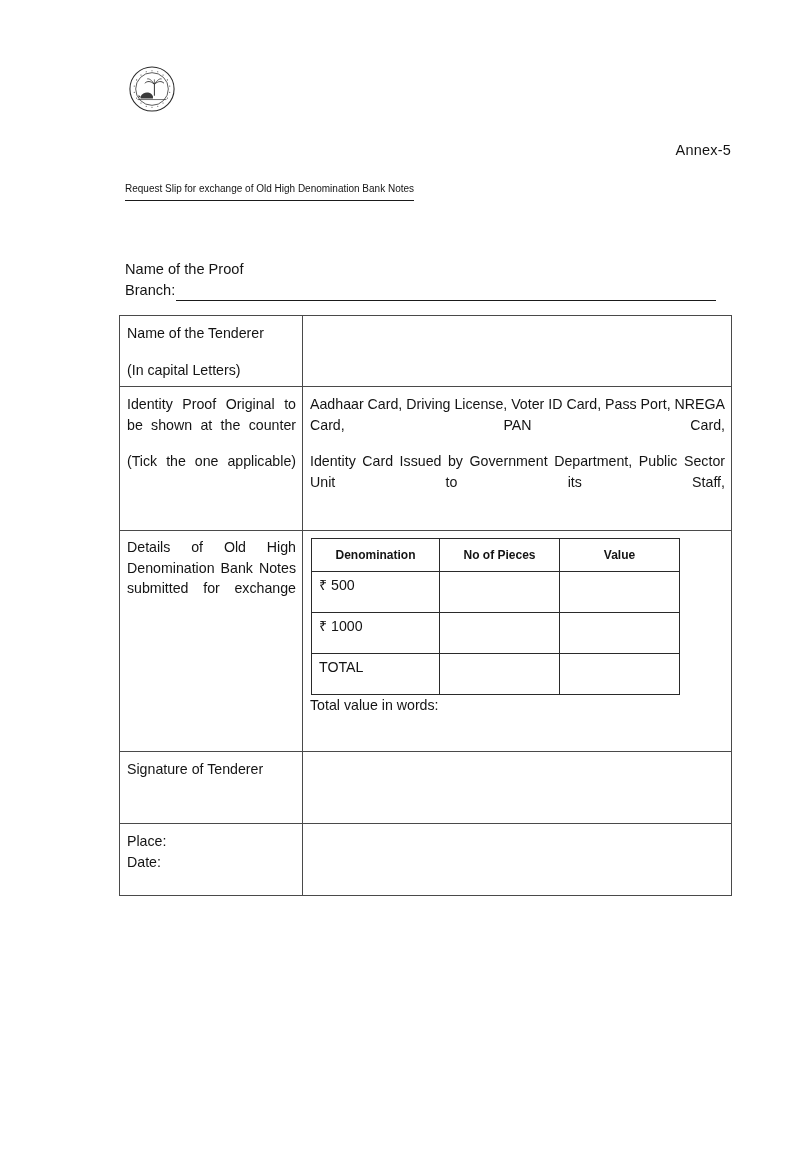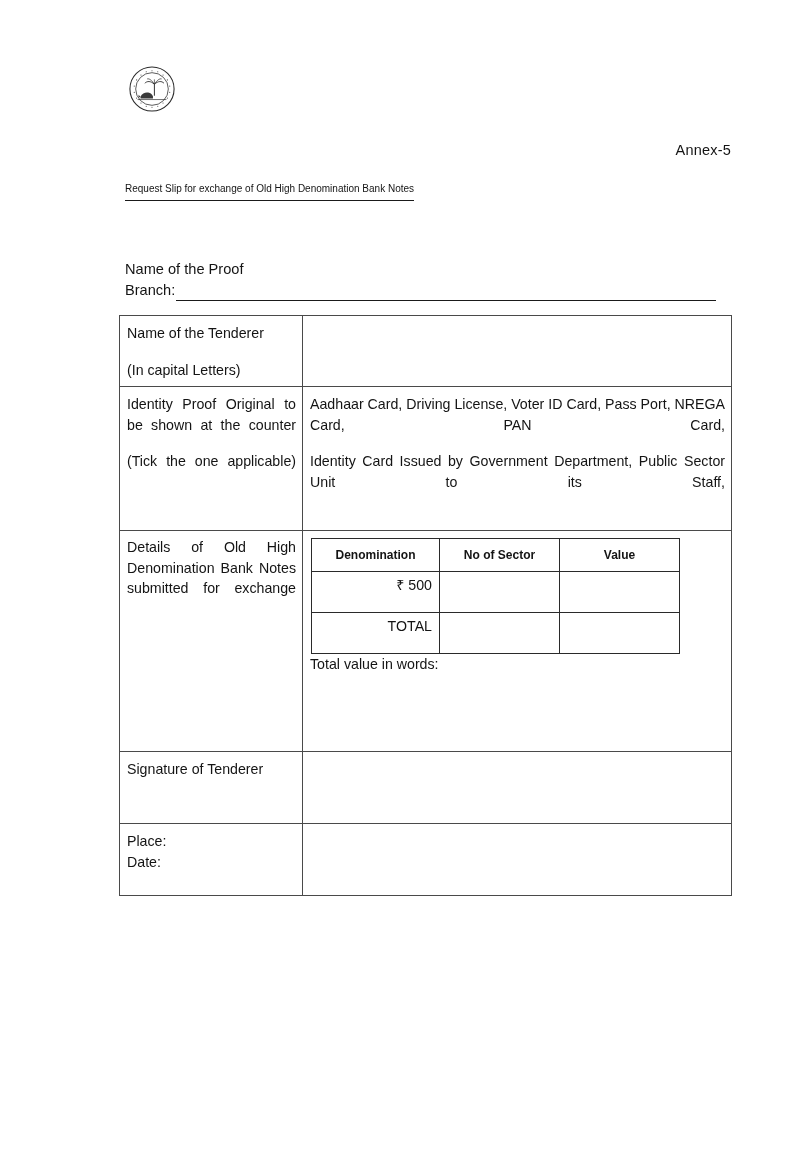--- a/index.html
+++ b/index.html
@@ -154,21 +154,21 @@
   .denom-table th {
     font-weight: bold;
     text-align: center;
     font-size: 12px;
     height: 26px;
     vertical-align: middle;
   }
   .denom-table col.c-denom  { width: 128px; }
   .denom-table col.c-pieces { width: 120px; }
   .denom-table col.c-value  { width: 120px; }
-  .denom-table td.denom-cell { text-align: right; margin-left: 31px; }
+  .denom-table td.denom-cell { text-align: left; margin-left: 31px; }
 
   .total-words {
     margin: 6px 0 0 2px;
     font-size: 14.2px;
     line-height: 20px;
   }
 
   .place-line { margin: 0; }
   .place-line + .place-line { margin-top: 16px; }
 </style>
@@ -269,31 +269,36 @@
 
           <table class="denom-table">
             <colgroup>
               <col class="c-denom">
               <col class="c-pieces">
               <col class="c-value">
             </colgroup>
             <thead>
               <tr>
                 <th>Denomination</th>
-                <th>No of Sector</th>
+                <th>No of Pieces</th>
                 <th>Value</th>
               </tr>
             </thead>
             <tbody>
               <tr>
                 <td class="denom-cell">₹ 500</td>
                 <td></td>
                 <td></td>
               </tr>
               <tr>
+                <td class="denom-cell">₹ 1000</td>
+                <td></td>
+                <td></td>
+              </tr>
+              <tr>
                 <td class="denom-cell">TOTAL</td>
                 <td></td>
                 <td></td>
               </tr>
             </tbody>
           </table>
 
           <p class="total-words">Total value in words:</p>
         </td>
       </tr>

